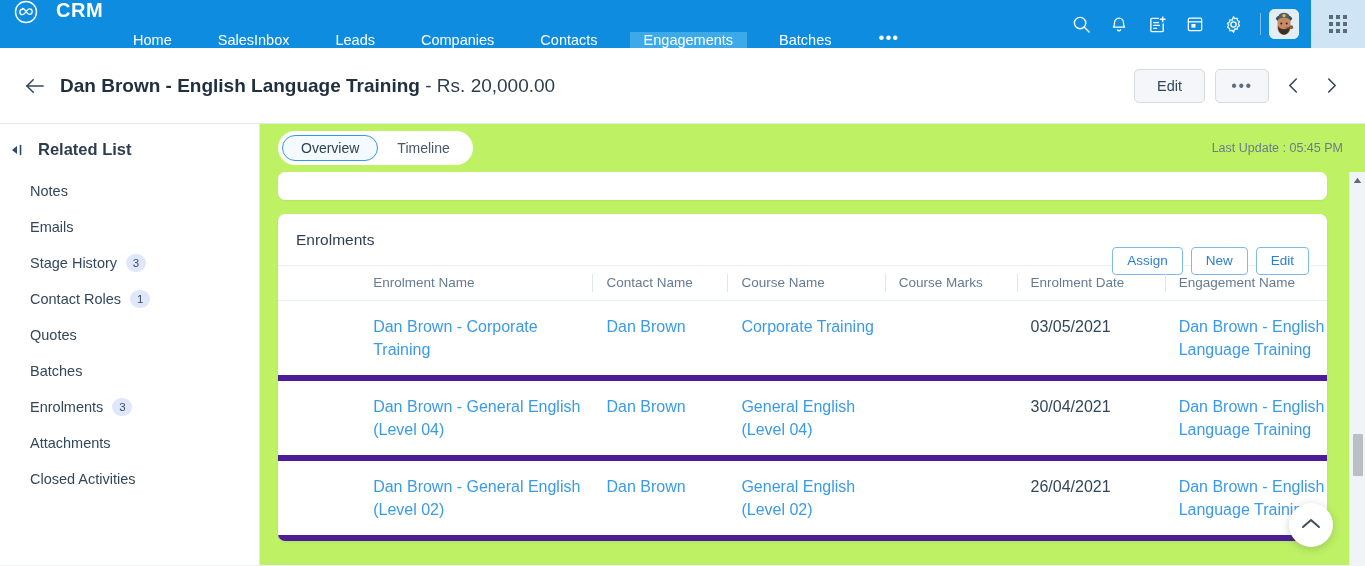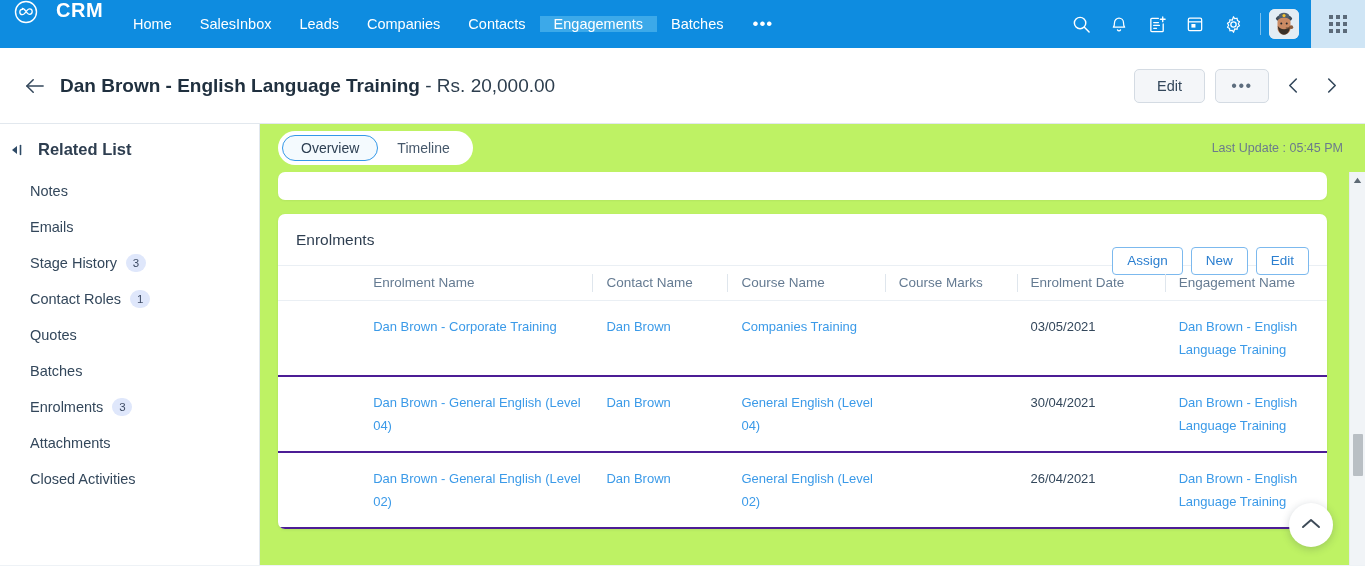--- a/index.html
+++ b/index.html
@@ -19,21 +19,21 @@
   }
   .logo-wrap {
     display: flex; align-items: flex-start; gap: 18px;
     padding: 0 16px 0 14px;
   }
   .logo-mark { width: 24px; height: 24px; display: block; }
   .logo-text {
     color: #ffffff; font-size: 20px; font-weight: 700;
     letter-spacing: .5px; line-height: 1;
   }
-  .nav-items { display: flex; align-items: center; }
+  .nav-items { display: flex; align-items: flex-end; gap: 18px; }
   .nav-item {
     display: flex; align-items: center;
     padding: 0 14px;
     color: #ffffff; font-size: 14.5px;
     cursor: pointer; white-space: nowrap;
   }
   .nav-item.active { background: #3ca9e9; }
   .nav-more {
     display: flex; align-items: center; padding: 0 15px;
     color: #fff; font-size: 17px; letter-spacing: 1px; cursor: pointer;
@@ -205,23 +205,23 @@
     font-size: 13.5px; color: #657b92; font-weight: 400;
     text-align: left; height: 34px; vertical-align: middle;
     border-bottom: 1px solid #eaeff4;
     position: relative;
   }
   table.enrol th.divider::before {
     content: ""; position: absolute; left: 0; top: 8px;
     width: 1px; height: 18px; background: #dfe6ed;
   }
   table.enrol td {
-    font-size: 13px; vertical-align: top;
+    font-size: 16px; vertical-align: top;
     padding-top: 14px; padding-bottom: 14px;
-    border-bottom: 2px solid #4c1d95;
+    border-bottom: 6px solid #4c1d95;
     line-height: 23px;
   }
   .lnk { color: #3b9ae8; cursor: pointer; }
   .plain { color: #33475b; margin-top: 24px; }
   .col-chk { width: 80px; }
   .col-en   { width: 230px; }
   .col-cn   { width: 133px; }
   .col-crs  { width: 155px; }
   .col-cm   { width: 130px; }
   .col-ed   { width: 146px; }
@@ -461,21 +461,21 @@
               <th class="divider pad-l">Course Marks</th>
               <th class="divider pad-l">Enrolment Date</th>
               <th class="divider pad-l">Engagement Name</th>
             </tr>
           </thead>
           <tbody>
             <tr>
               <td></td>
               <td class="pad-l lnk">Dan Brown - Corporate Training</td>
               <td class="pad-l lnk">Dan Brown</td>
-              <td class="pad-l lnk">Companies Training</td>
+              <td class="pad-l lnk">Corporate Training</td>
               <td class="pad-l plain"></td>
               <td class="pad-l plain">03/05/2021</td>
               <td class="pad-l lnk">Dan Brown - English Language Training</td>
             </tr>
             <tr>
               <td></td>
               <td class="pad-l lnk">Dan Brown - General English (Level 04)</td>
               <td class="pad-l lnk">Dan Brown</td>
               <td class="pad-l lnk">General English (Level 04)</td>
               <td class="pad-l plain"></td>

